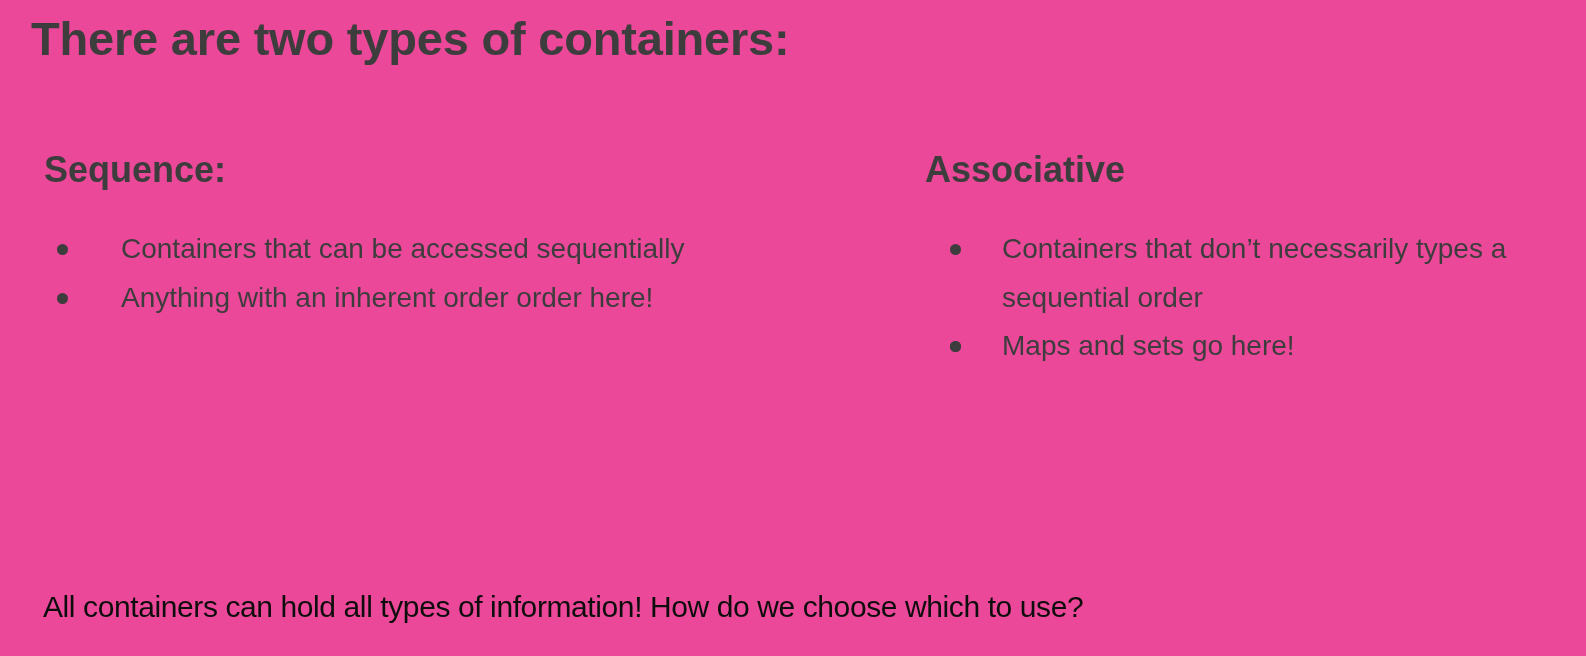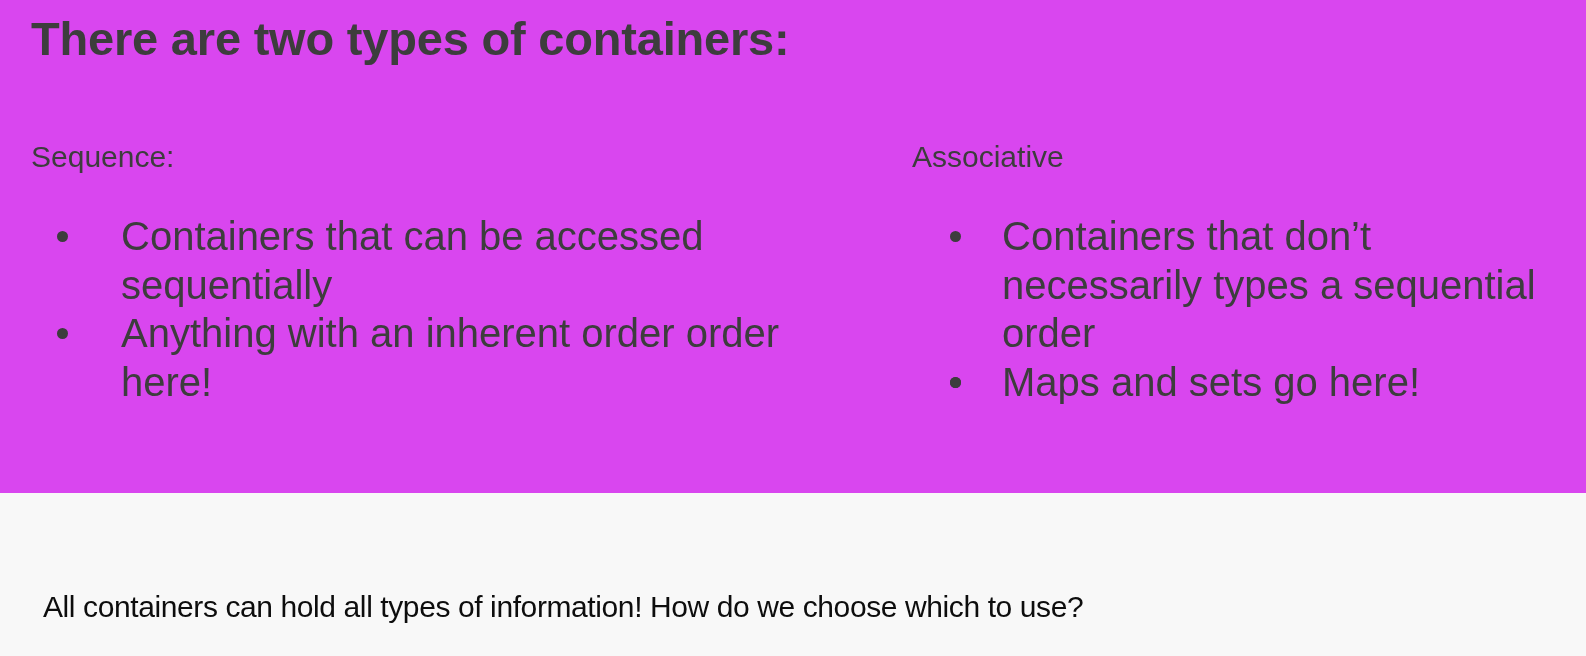--- a/index.html
+++ b/index.html
@@ -10,22 +10,22 @@
     width: 1586px;
     height: 656px;
     background: #f8f8f8;
     font-family: "Liberation Sans", sans-serif;
     -webkit-font-smoothing: antialiased;
     overflow: hidden;
   }
   .slide {
     position: relative;
     width: 1586px;
-    height: 493px;
-    background: #d946ef;
+    height: 656px;
+    background: #ec4899;
   }
   .slide-title {
     position: absolute;
     left: 31px;
     top: 8px;
     font-size: 47px;
     font-weight: bold;
     color: #3d3d3d;
     letter-spacing: -0.2px;
     line-height: 62px;
@@ -43,36 +43,36 @@
   }
   .column-left {
     left: 31px;
     width: 850px;
   }
   .column-right {
     left: 912px;
     width: 650px;
   }
   .column-heading {
-    font-size: 30px;
-    font-weight: normal;
+    font-size: 36px;
+    font-weight: bold;
     color: #3d3d3d;
     line-height: 42px;
-    margin: 0;
+    margin: 13px;
     padding: 0;
   }
   .bullet-list {
     list-style: none;
     margin: 0;
     padding: 0;
     margin-top: 34px;
   }
   .bullet-item {
     position: relative;
-    font-size: 40px;
+    font-size: 28px;
     color: #3d3d3d;
     line-height: 48.5px;
     padding-left: 90px;
     margin: 0;
   }
   .column-right .bullet-item {
     padding-left: 90px;
   }
   .bullet-dot {
     position: absolute;

